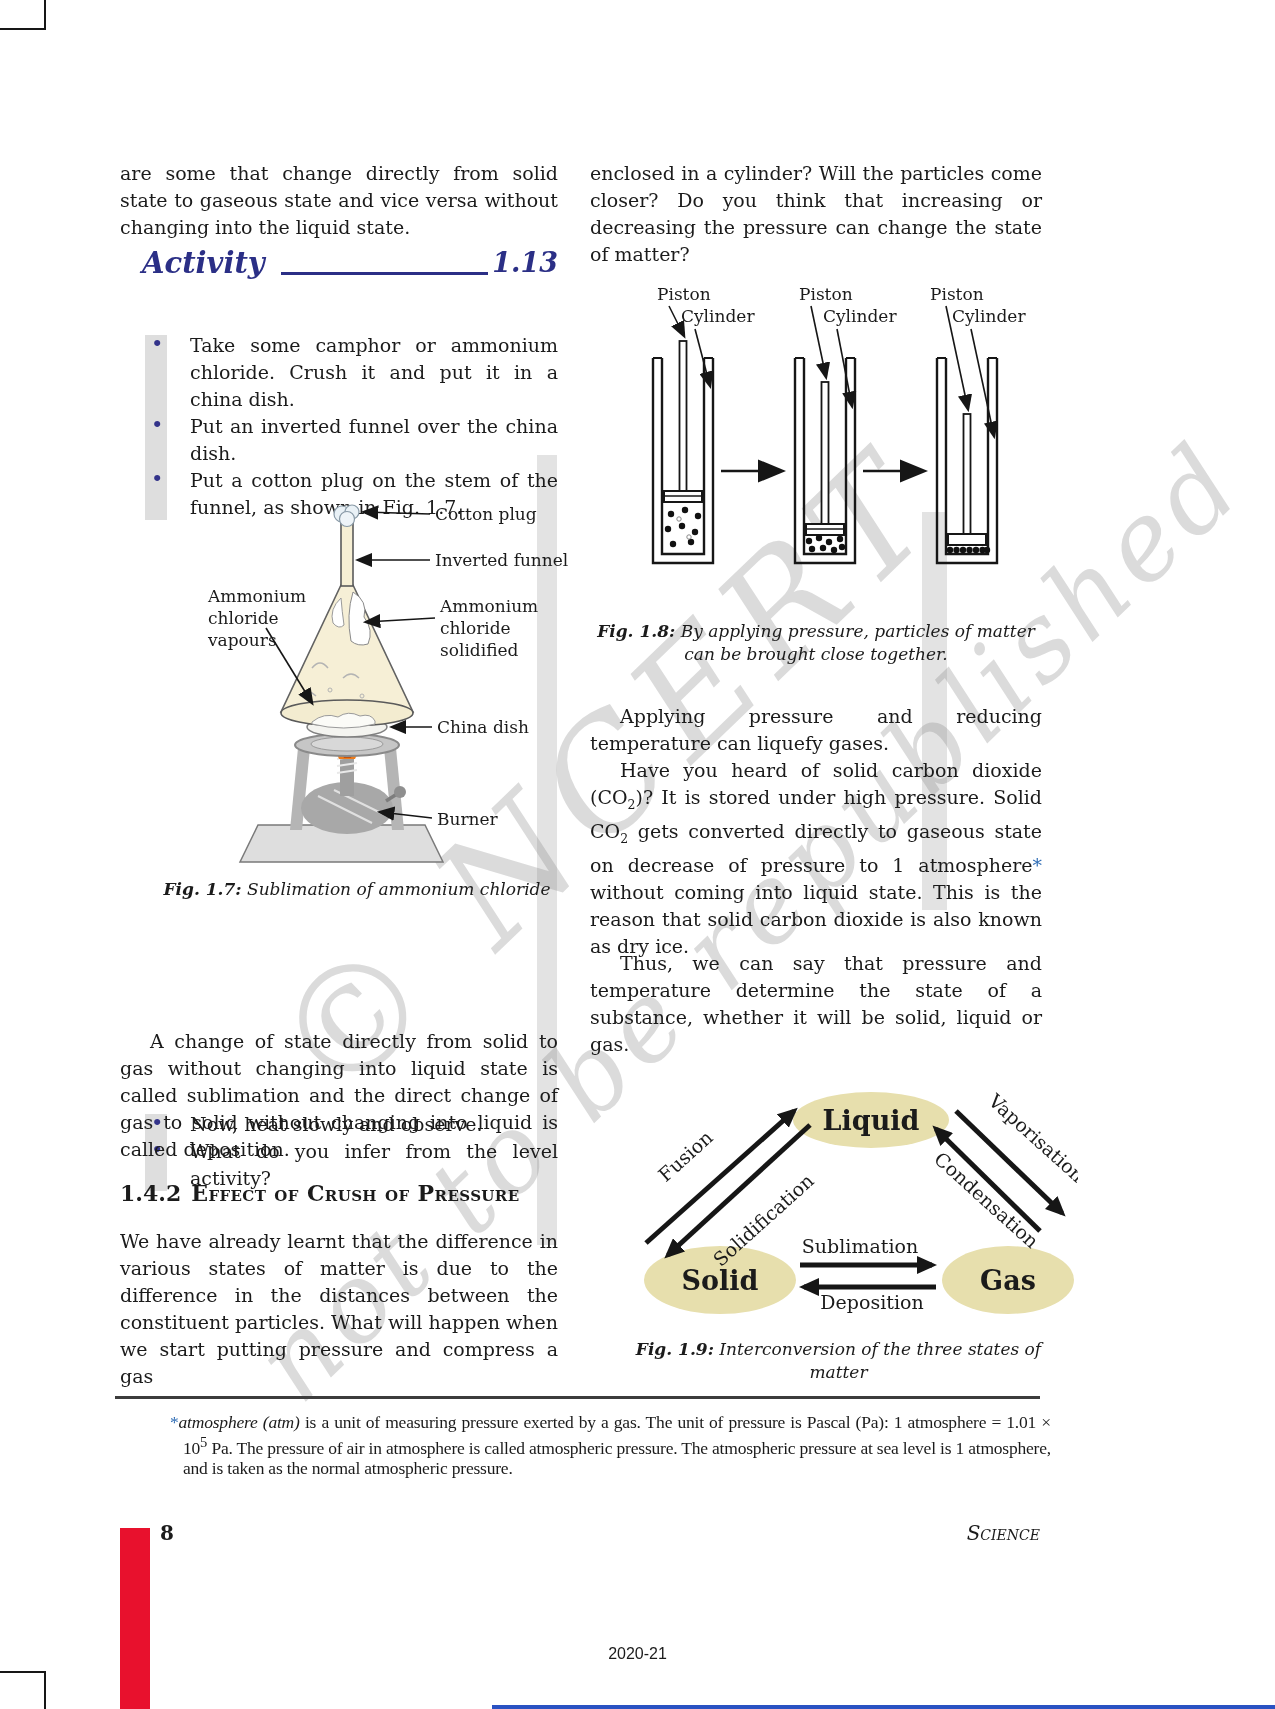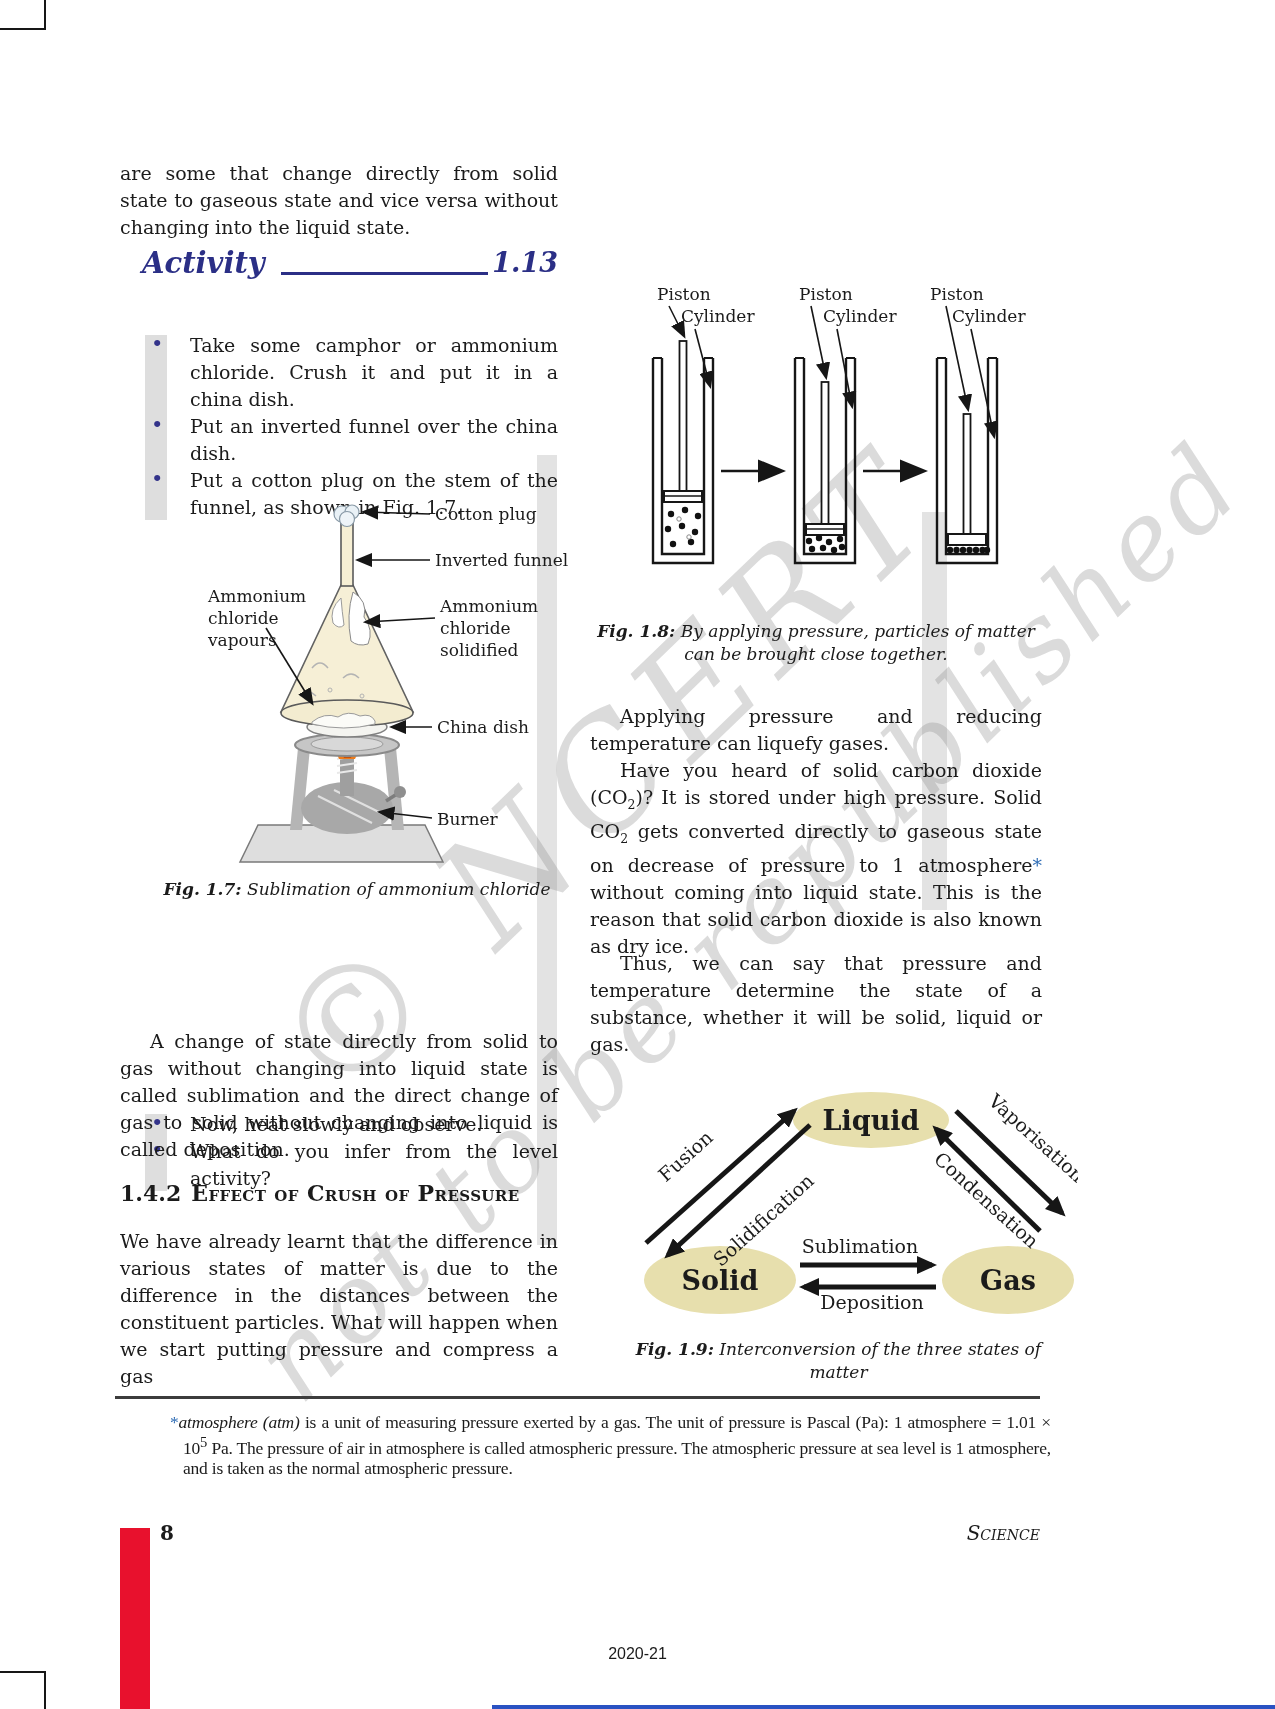--- a/index.html
+++ b/index.html
@@ -184,20 +184,21 @@
 
     <div class="section-head blk" style="top:1020px;">
       <span>1.4.2</span><span class="sc">Effect of Crush of Pressure</span>
     </div>
 
     <p class="body blk" style="top:1068px;">We have already learnt that the difference in various states of matter is due to the difference in the distances between the constituent particles. What will happen when we start putting pressure and compress a gas</p>
   </div>
 
   <div class="col" id="rightcol">
 
+    <p class="body blk" style="top:0;">enclosed in a cylinder? Will the particles come closer? Do you think that increasing or decreasing the pressure can change the state of matter?</p>
 
     <div class="blk" style="top:126px;left:5px;width:450px;">
       <svg width="450" height="280" viewBox="0 0 450 280">
         <defs>
           <marker id="ah18" markerWidth="11" markerHeight="9" refX="9" refY="4.5" orient="auto">
             <path d="M0,0 L11,4.5 L0,9 z" fill="#161616"></path>
           </marker>
         </defs>
 
         <path d="M58,72 L58,277 L118,277 L118,72" fill="none" stroke="#161616" stroke-width="2.4"></path>

